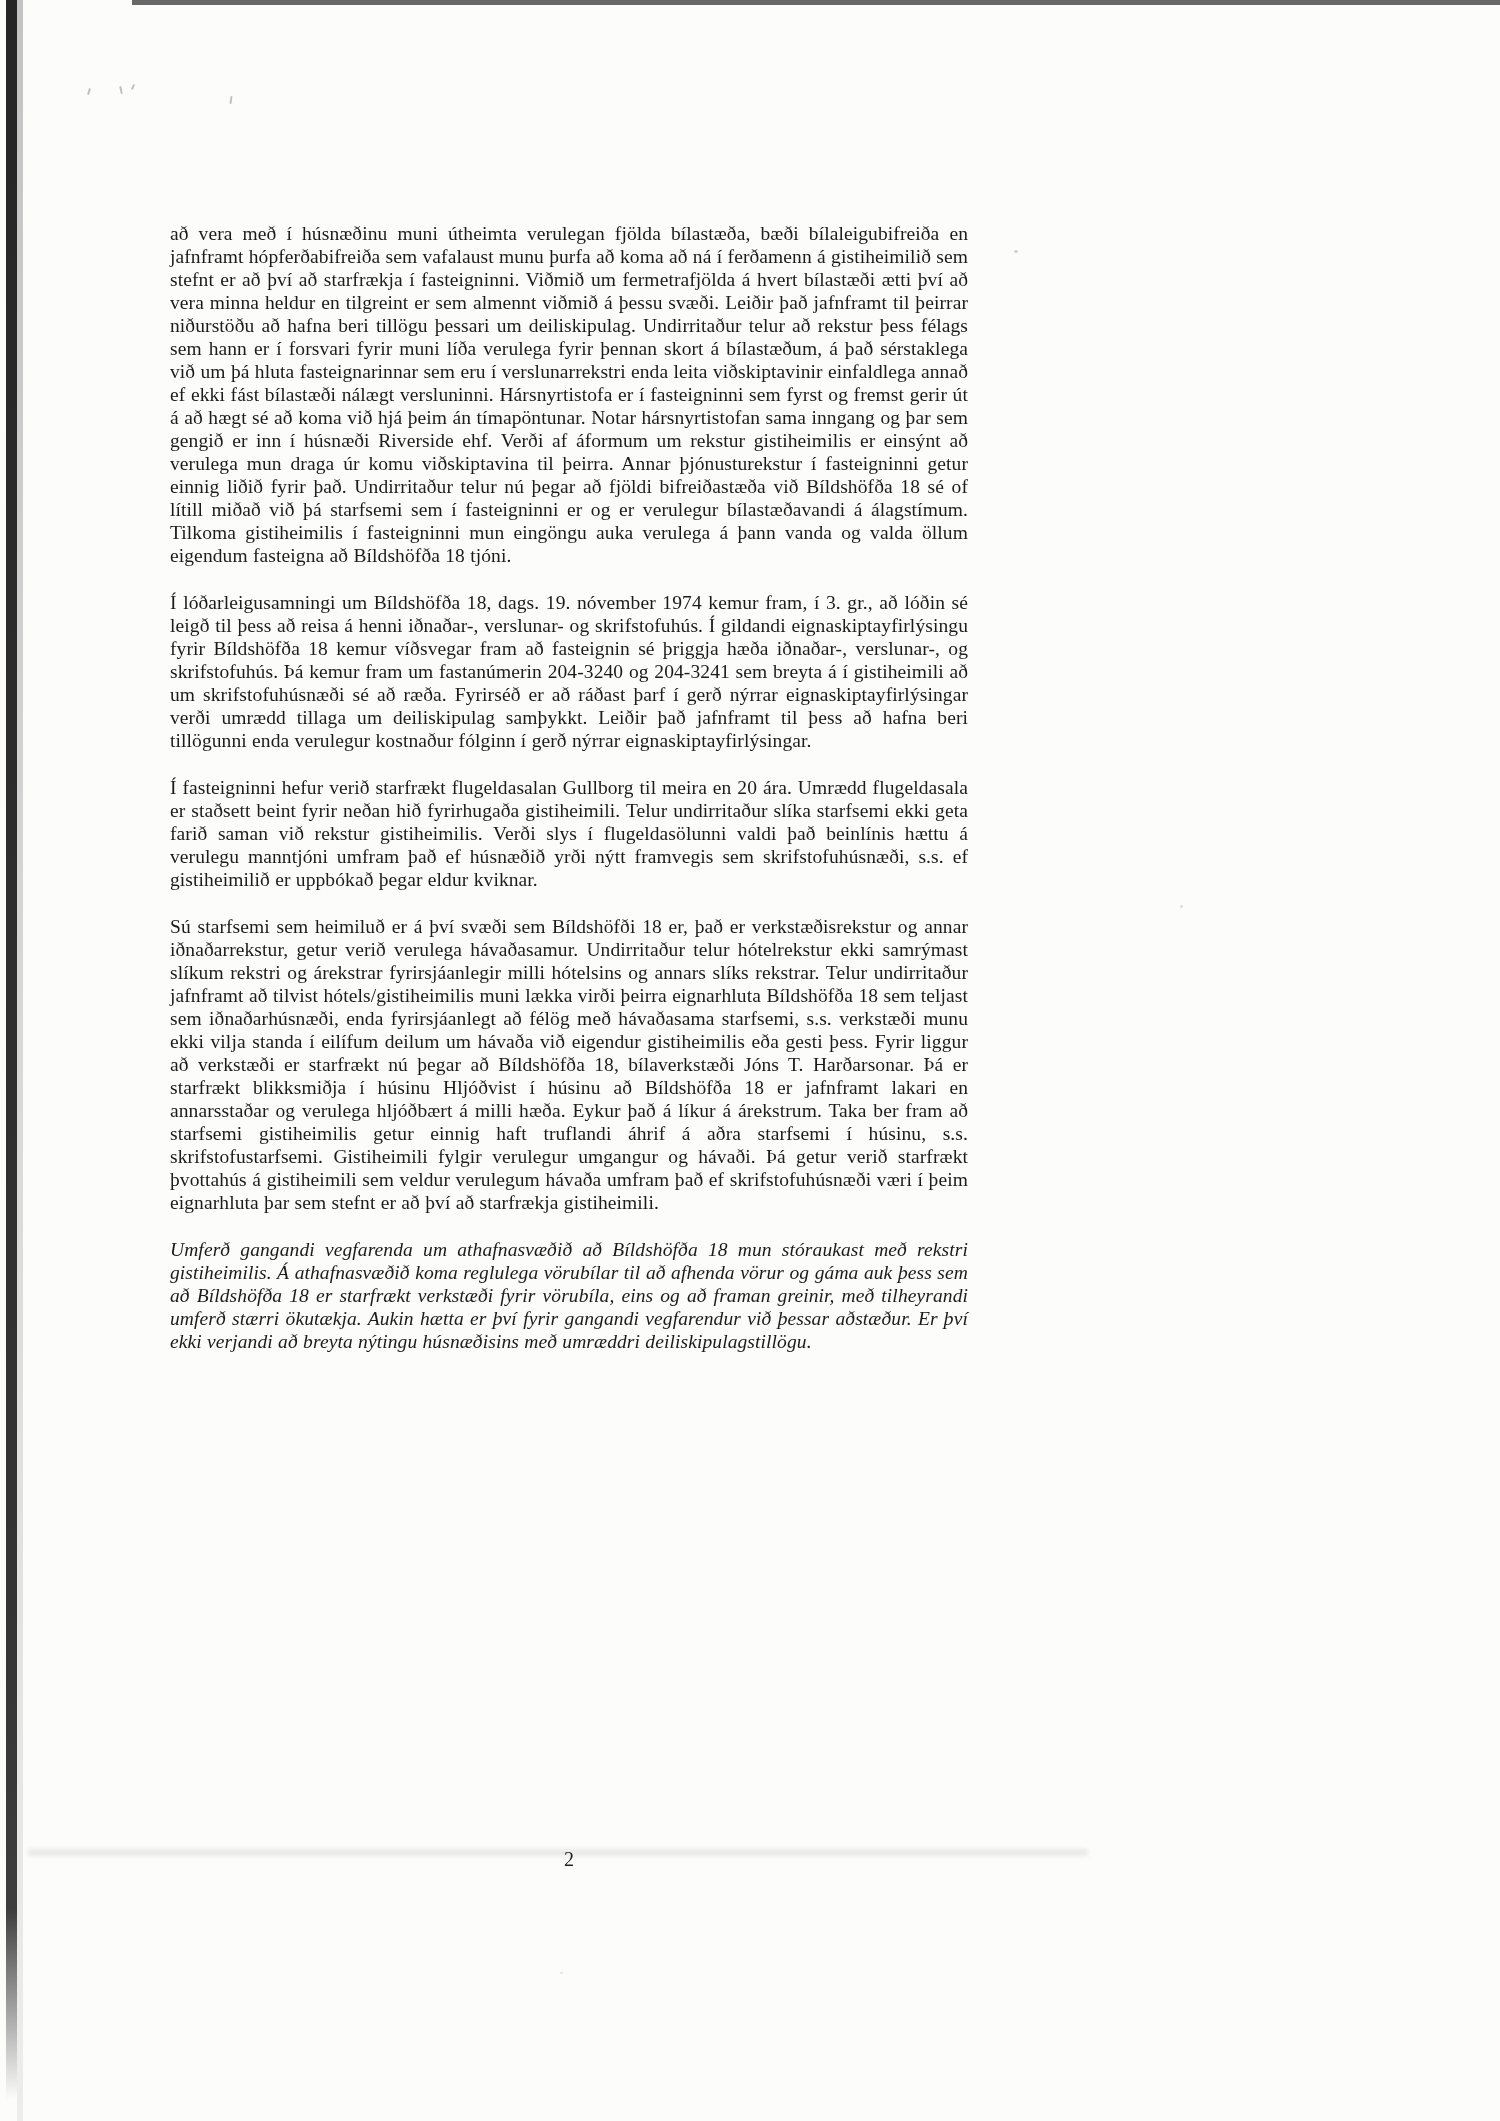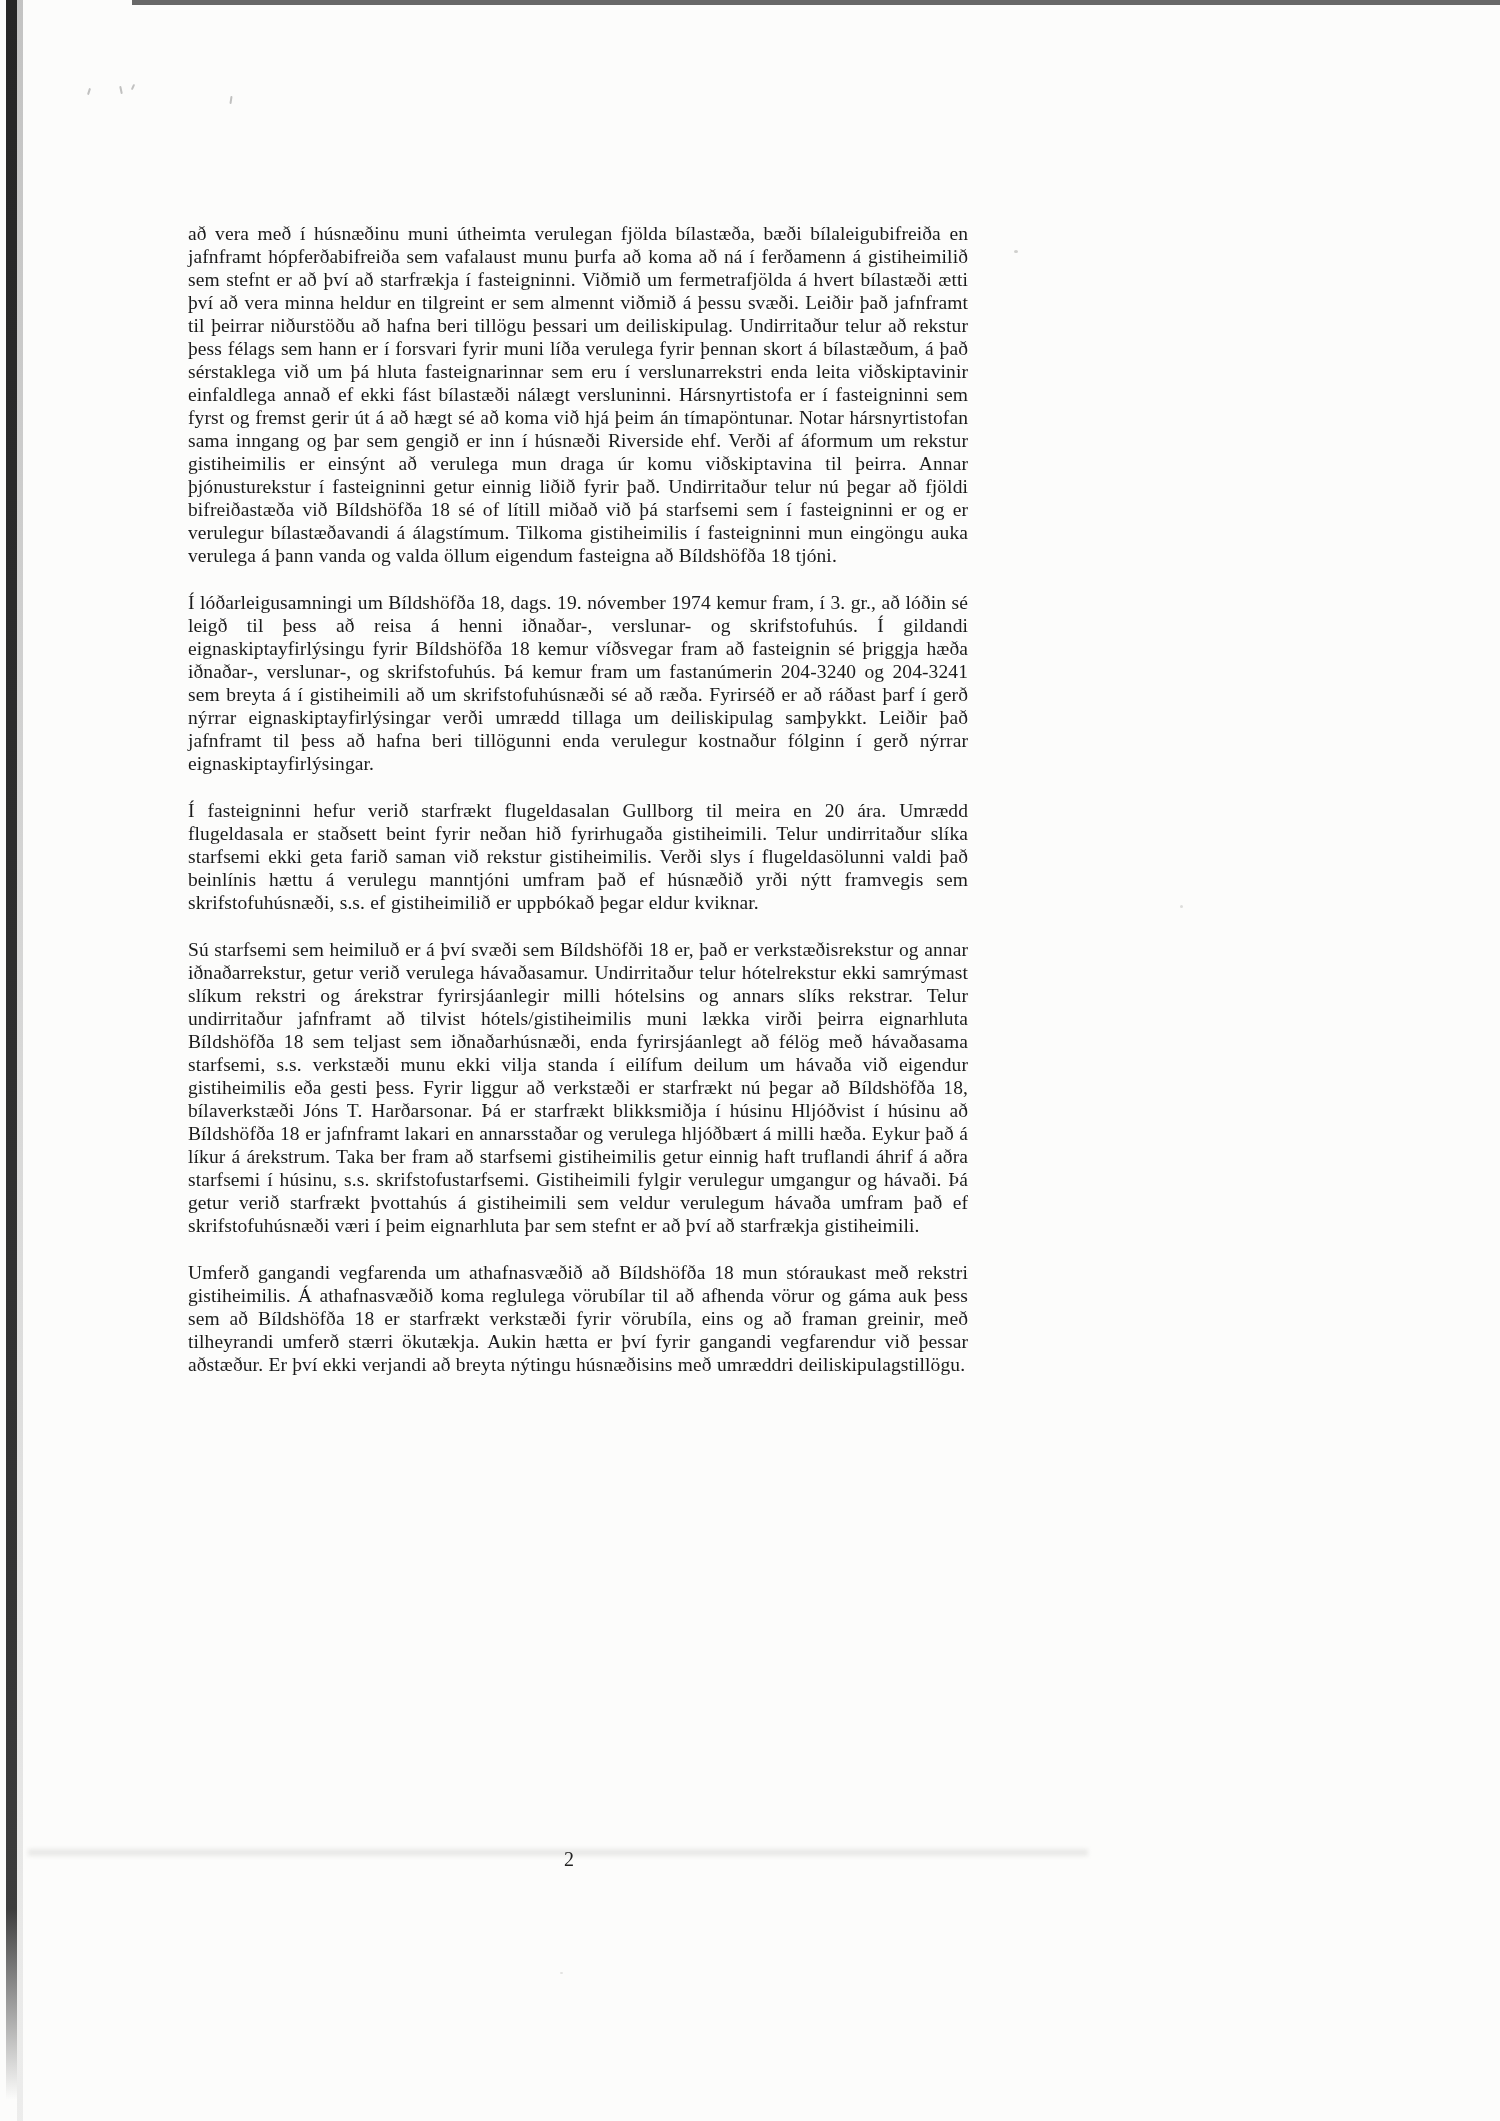--- a/index.html
+++ b/index.html
@@ -42,22 +42,22 @@
   .sp3 { left:560px;  top:1972px; width:3px; height:2px; opacity:.3; }
   
   .content {
     position:absolute; left:170px; top:222px; width:798px;
     color:#1b1b1b;
     font-size:19.5px; line-height:23px;
     text-align:justify;
     letter-spacing:0.1px;
     word-spacing:0.3px;
   }
-  .content p { margin:0 0 24px 18px; }
-  .content p:last-child { margin-bottom:0; }
+  .content p { margin:0 0 24px 0; }
+  .content p:last-child { margin-bottom:0;font-style:italic; }
   .pagenum {
     position:absolute; left:170px; top:1848px; width:798px;
     text-align:center;
     color:#222; font-size:20px;
   }
 </style>
 </head>
 <body>
 
 <div class="page">

